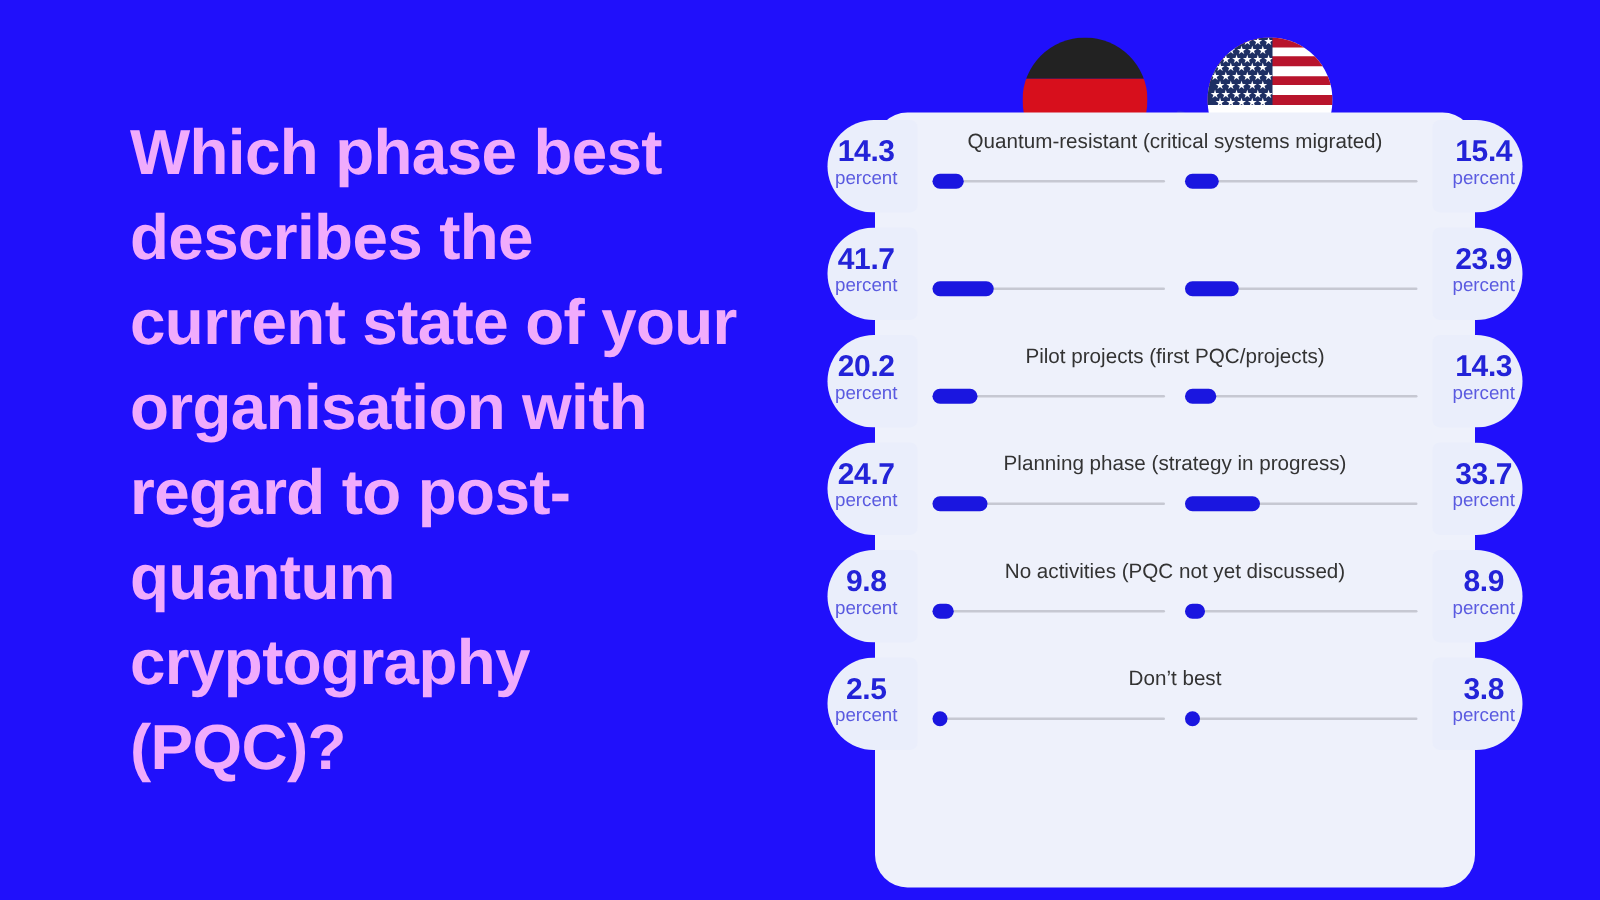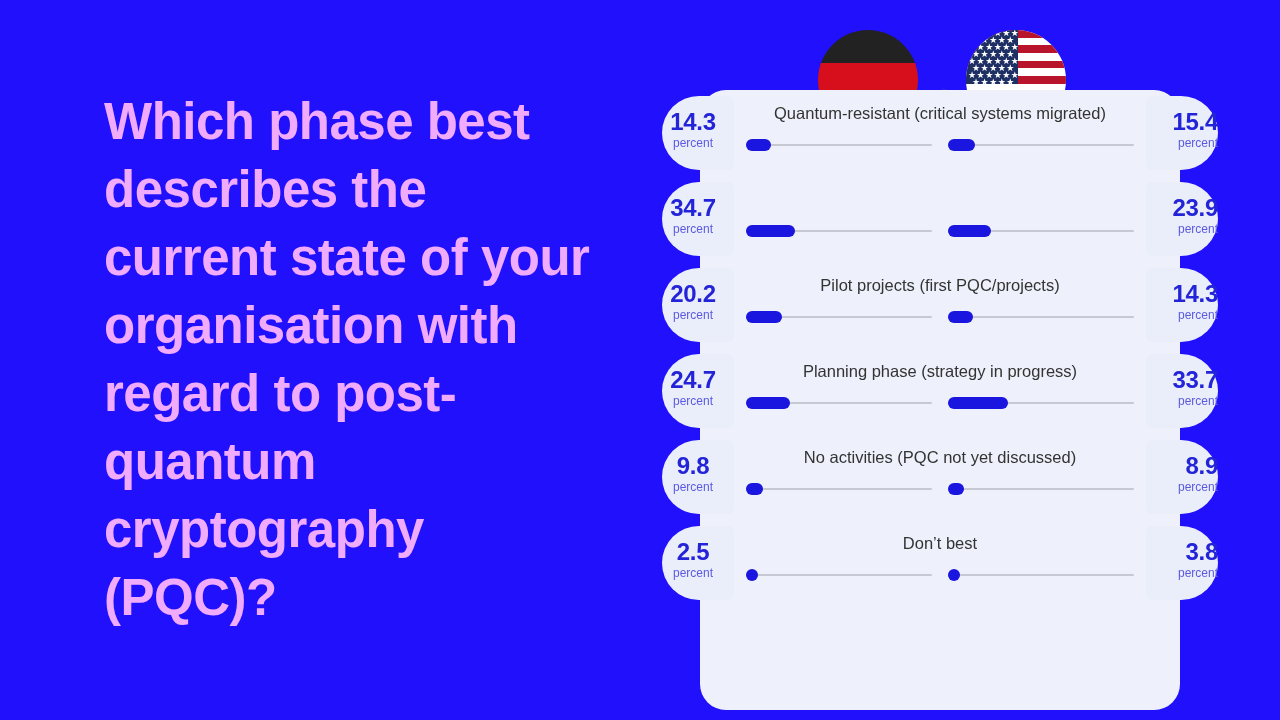--- a/index.html
+++ b/index.html
@@ -136,26 +136,26 @@
     display: block;
     color: #2323d8;
     font-size: 24px;
     font-weight: bold;
     line-height: 24px;
     letter-spacing: -0.3px;
   }
   .badge .unit {
     display: block;
     color: #5a5ae0;
-    font-size: 12px;
+    font-size: 15px;
     line-height: 16px;
     margin-top: 1px;
   }
   .badge-left .val, .badge-left .unit { padding-right: 10px; }
-  .badge-right .val, .badge-right .unit { padding-left: 10px; text-align: right; }
+  .badge-right .val, .badge-right .unit { padding-left: 10px; }
 
   .row-label {
     position: absolute;
     left: 46px; right: 46px;
     top: 12px;
     text-align: center;
     color: #333333;
     font-size: 16.5px;
     line-height: 22px;
     white-space: nowrap;
@@ -254,21 +254,21 @@
             <div class="thumb" style="width:25.454px"></div>
           </div>
           <div class="slider">
             <div class="track"></div>
             <div class="thumb" style="width:27.412000000000003px"></div>
           </div>
         </div>
       </div>
       <div class="row">
         <div class="badge badge-left">
-          <span class="val">34.7</span>
+          <span class="val">41.7</span>
           <span class="unit">percent</span>
         </div>
         <div class="badge badge-right">
           <span class="val">23.9</span>
           <span class="unit">percent</span>
         </div>
         <div class="sliders">
           <div class="slider">
             <div class="track"></div>
             <div class="thumb" style="width:48.772px"></div>

